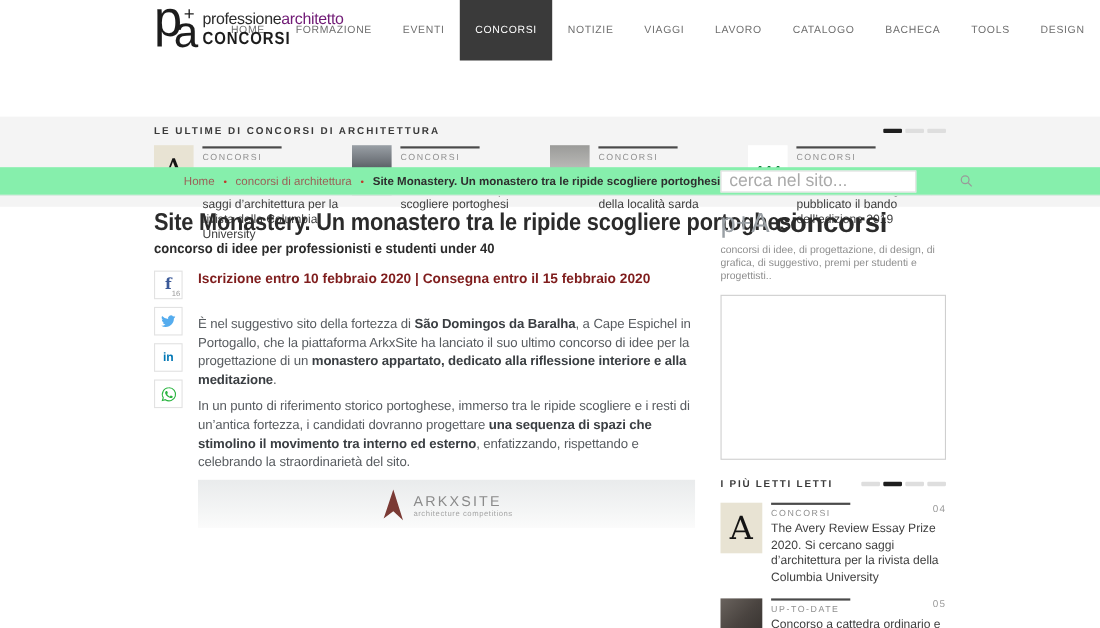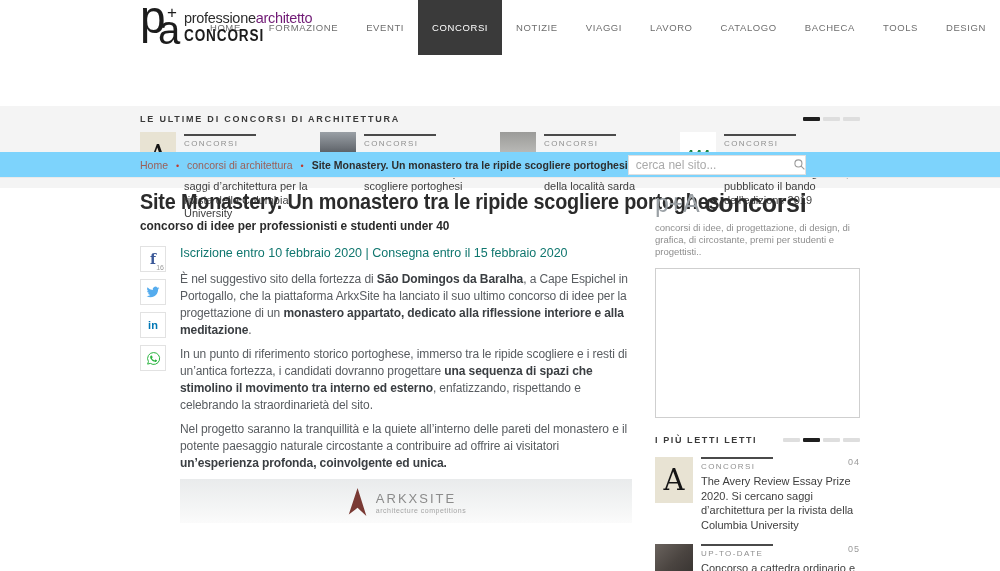--- a/index.html
+++ b/index.html
@@ -37,36 +37,36 @@
   .ticker-item { width:180px; display:flex; gap:8px; cursor:pointer; padding-right:10px; }
   .thumb { width:36px; height:46px; flex:none; overflow:hidden; display:flex; align-items:center; justify-content:center; }
   .thumb-avery { background:#e8e3d3; font-family:"DejaVu Serif", serif; font-size:27px; color:#141414; }
   .thumb-monastery { background:linear-gradient(180deg,#9aa0a6 0%,#6b7076 35%,#3a3f45 65%,#23272c 100%); }
   .thumb-monastir { background:linear-gradient(180deg,#9b9b99 0%,#b9b9b6 45%,#a2a29f 55%,#8d8d8b 100%); font-size:5px; letter-spacing:1.5px; color:#3a3a3a; }
   .thumb-aaa { background:#fff; font-weight:900; font-size:12px; letter-spacing:-0.5px; color:#15803d;font-style:italic; }
   .cat { display:inline-block; font-size:8px; letter-spacing:1.4px; color:#8f8f8f; border-top:2px solid #4a4a4a; padding-top:3px; min-width:72px; }
   .ticker-title { font-size:11px; line-height:13.5px; color:#3e3e3e; margin-top:3px; }
 
   
-  .crumb-row { position:absolute; top:152px; left:0; right:0; height:26px; border-bottom:1px solid #eaeaea; padding:0 140px; display:flex; align-items:center; justify-content:flex-start; background:#7dd3fc; }
+  .crumb-row { position:absolute; top:152px; left:0; right:0; height:26px; border-bottom:1px solid #eaeaea; padding:0 140px; display:flex; align-items:center; justify-content:center; background:#86efac; }
   .crumbs { font-size:10.5px; color:#9b5f57; white-space:nowrap; }
   .crumb-link { color:#9b5f57; cursor:pointer; }
   .crumb-sep { color:#c0392b; margin:0 5px; font-size:9px; }
   .crumb-current { color:#2e2e2e; font-weight:bold; }
   .search-box { width:178px; height:20px; border:1px solid #e0e0e0; background:#fff; display:flex; align-items:center; padding:0 5px; }
-  .search-box input { border:none; outline:none; flex:1; font-size:12px; color:#555; font-family:"Liberation Sans",sans-serif; background:transparent; }
+  .search-box input { border:none; outline:none; flex:1; font-size:16px; color:#555; font-family:"Liberation Sans",sans-serif; background:transparent; }
   .search-box input::placeholder { color:#aaa; }
   .search-icon { width:13px; height:13px; cursor:pointer; flex:none; }
 
   
   .article-col { position:absolute; left:140px; top:189px; width:480px; }
   .article-title { margin:0; font-size:22px; font-weight:bold; color:#2b2b2b; white-space:nowrap; transform:scaleX(.9); transform-origin:left; letter-spacing:-0.2px; }
   .article-subtitle { font-size:12.5px; font-weight:bold; color:#2b2b2b; margin-top:4px; transform:scaleX(.95); transform-origin:left; }
   .article-body { margin-left:40px; width:452px; margin-top:13px; }
-  .article-dates { font-size:12.5px; color:#0f766e; margin-bottom:11px; }
+  .article-dates { font-size:12.5px; color:#7f1d1d; margin-bottom:26px;font-weight:bold; }
   .article-body p { margin:0 0 7px; font-size:12px; line-height:17px; color:#585c60; letter-spacing:-0.1px; }
   .article-body strong { color:#3a3e42; }
 
   .share-rail { position:absolute; left:0; top:57px; width:28px; }
   .share-btn { width:26px; height:26px; border:1px solid #e2e2e2; background:#fff; display:flex; align-items:center; justify-content:center; margin-bottom:7px; cursor:pointer; position:relative; }
   .fb-f { font-family:"DejaVu Serif",serif; font-weight:bold; font-size:14px; color:#3b5998; }
   .fb-count { position:absolute; right:1px; bottom:0; font-size:7px; color:#999; }
   .in-txt { font-weight:bold; font-size:11px; color:#0077b5; }
   .share-btn svg { display:block; }
 
@@ -213,21 +213,20 @@
           <path fill="#2ab540" d="M9.4 7.6c-.2-.4-.4-.4-.6-.4h-.5c-.2 0-.5.1-.7.4-.3.3-1 .9-1 2.2s1 2.6 1.1 2.8c.1.2 1.9 3 4.7 4.1 2.3.9 2.8.7 3.3.7.5-.1 1.6-.7 1.8-1.3.2-.6.2-1.1.2-1.2-.1-.1-.3-.2-.6-.3l-1.8-.9c-.2-.1-.4-.1-.6.1l-.9 1.1c-.2.2-.3.2-.6.1-.3-.1-1.1-.4-2.1-1.3-.8-.7-1.3-1.6-1.5-1.9-.1-.3 0-.4.1-.5l.5-.6c.1-.2.2-.3.3-.5.1-.2 0-.3 0-.5l-.9-2.1z"></path>
         </svg>
     </div>
   </div>
 
   <div class="article-body">
     <div class="article-dates">Iscrizione entro 10 febbraio 2020 | Consegna entro il 15 febbraio 2020</div>
     <div id="paragraphs">
         <p><span>È nel suggestivo sito della fortezza di </span><strong>São Domingos da Baralha</strong><span>, a Cape Espichel in Portogallo, che la piattaforma ArkxSite ha lanciato il suo ultimo concorso di idee per la progettazione di un </span><strong>monastero appartato, dedicato alla riflessione interiore e alla meditazione</strong><span>.</span></p>
         <p><span>In un punto di riferimento storico portoghese, immerso tra le ripide scogliere e i resti di un’antica fortezza, i candidati dovranno progettare </span><strong>una sequenza di spazi che stimolino il movimento tra interno ed esterno</strong><span>, enfatizzando, rispettando e celebrando la straordinarietà del sito.</span></p>
-        <p><span>Nel progetto saranno la tranquillità e la quiete all’interno delle pareti del monastero e il potente paesaggio naturale circostante a contribuire ad offrire ai visitatori </span><strong>un’esperienza profonda, coinvolgente ed unica.</strong></p>
       </div>
     <div class="article-image">
       <div class="img-sky"></div>
 
       <div class="arkx-logo">
         <svg width="22" height="30" viewBox="0 0 30 40">
             <path fill="#7a3a34" d="M16 1 L28 39 L16 28 L4 37 Z"></path>
           </svg>
         <div>
           <div class="arkx-text-name">ARKXSITE</div>
@@ -236,21 +235,21 @@
       </div>
     </div>
   </div>
 </div>
 
 <div class="sidebar">
   <div class="widget-title">
     <span class="light">p+A</span>
     <span class="bold">concorsi</span>
   </div>
-  <div class="widget-sub">concorsi di idee, di progettazione, di design, di grafica, di circostante, premi per studenti e progettisti..</div>
+  <div class="widget-sub">concorsi di idee, di progettazione, di design, di grafica, di suggestivo, premi per studenti e progettisti..</div>
   <div class="ad-box"></div>
 
   <div class="most-read-head">
     <div class="most-read-heading">I PIÙ LETTI LETTI</div>
     <div class="dashes" id="mostread-dashes">
         <div class="dash"></div>
         <div class="dash active"></div>
         <div class="dash"></div>
         <div class="dash"></div>
       </div>

